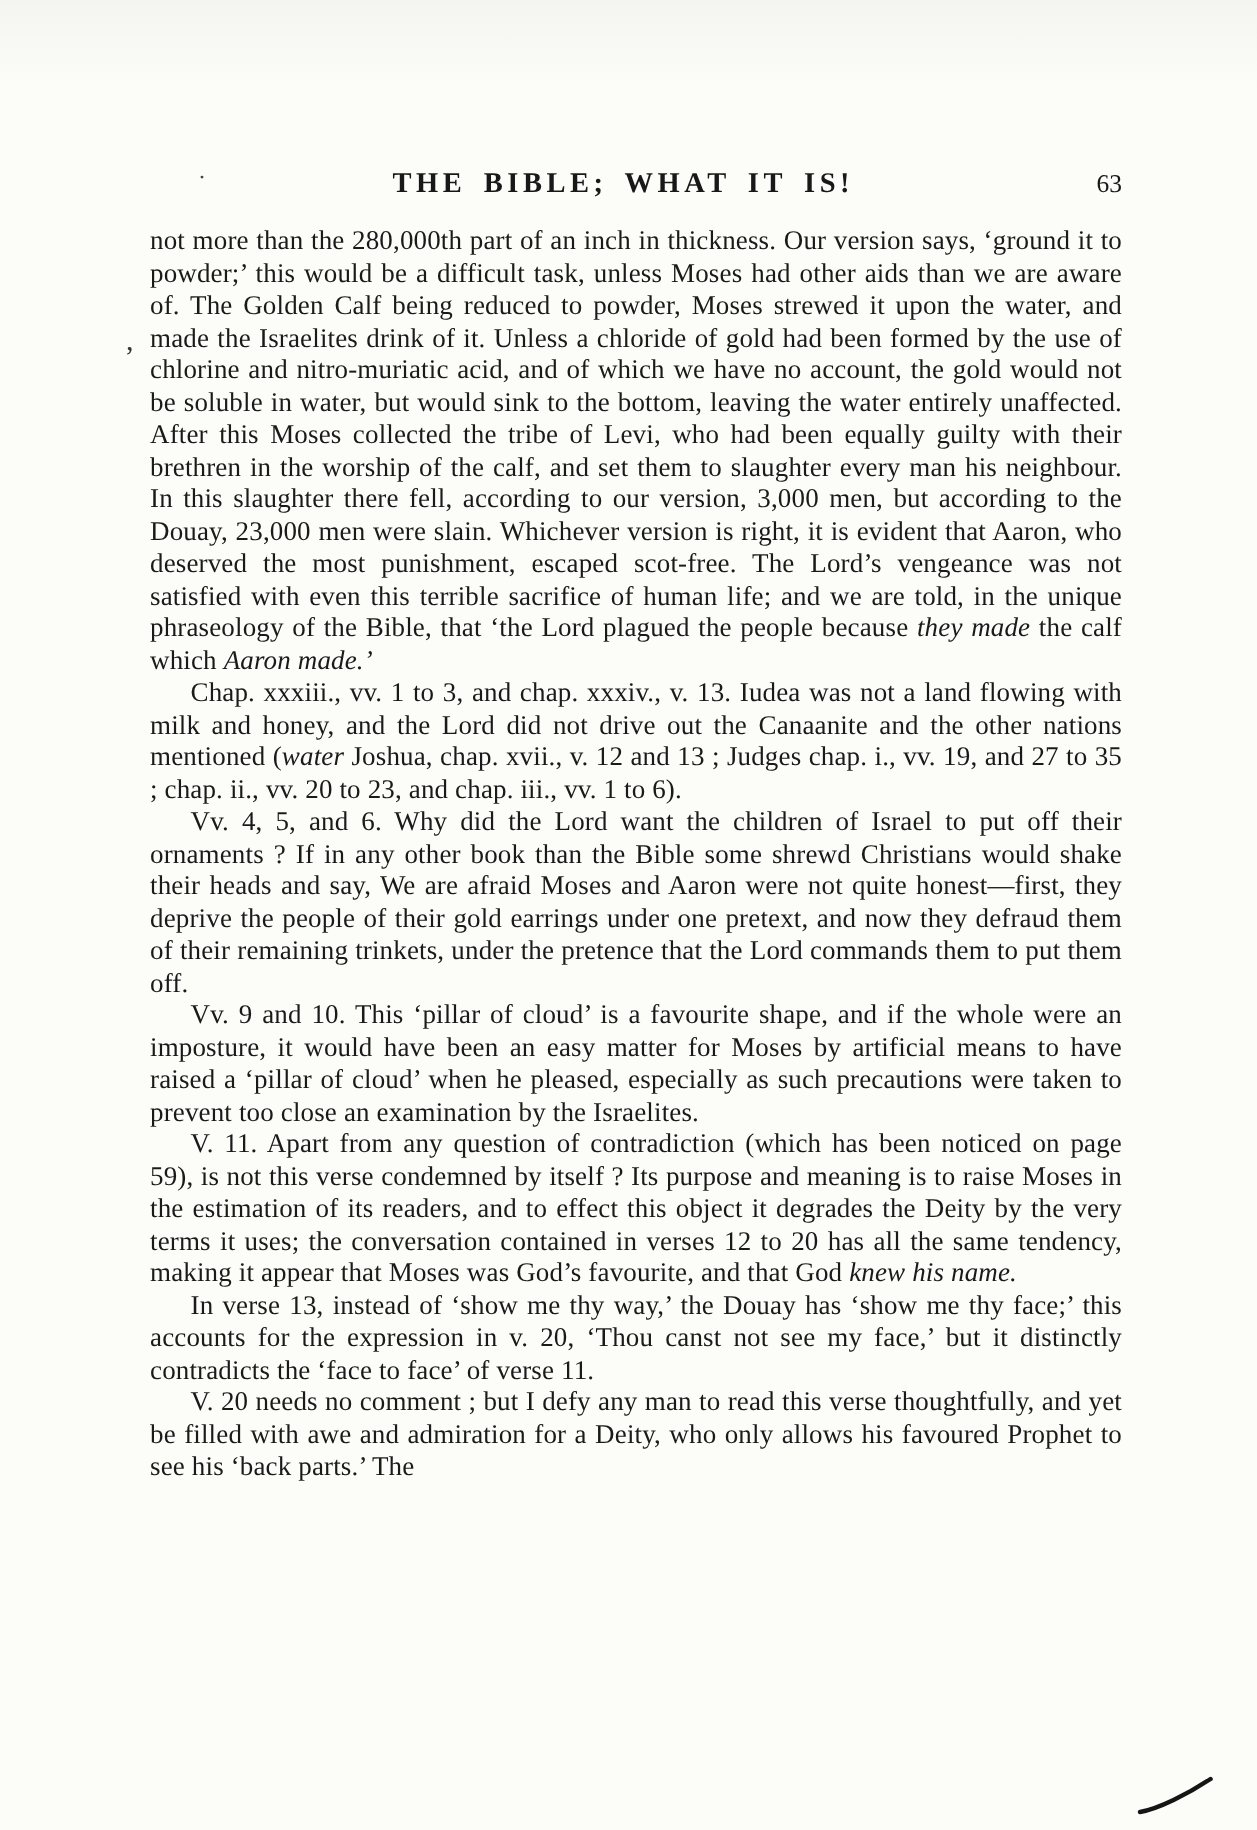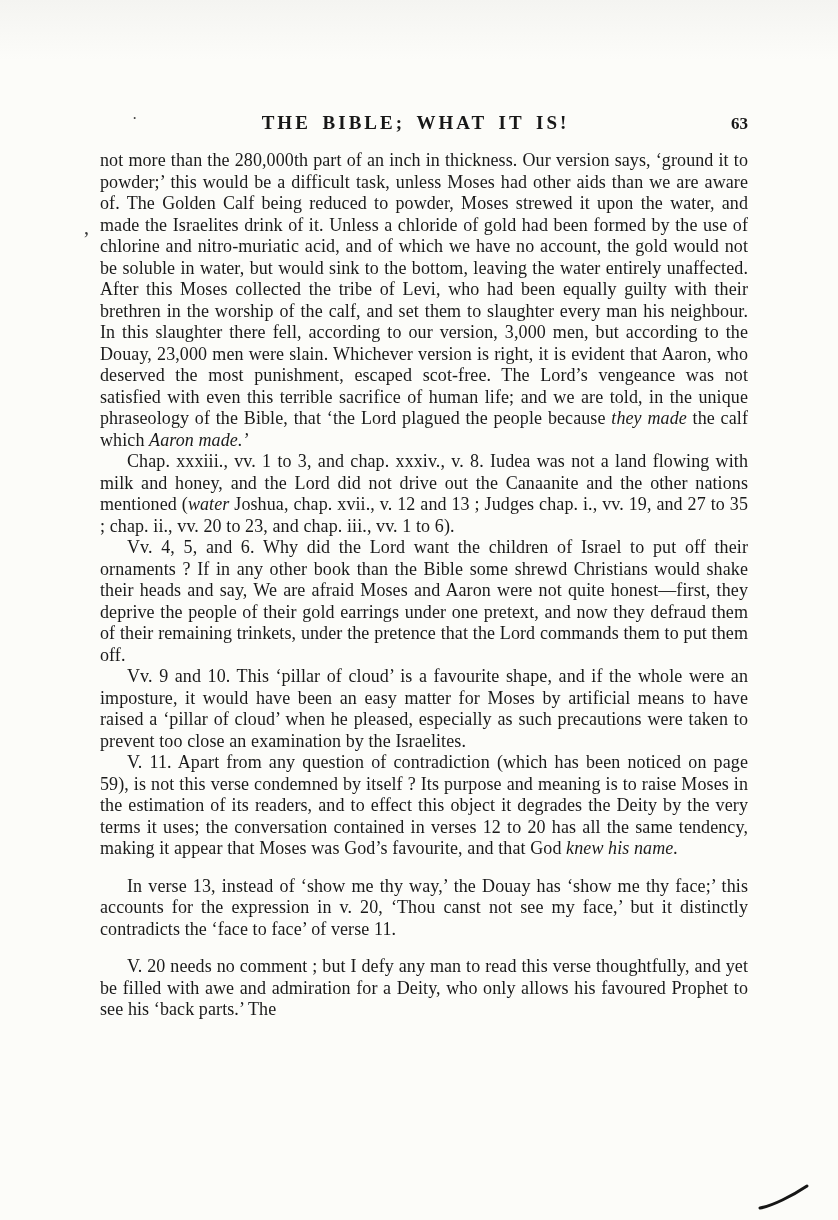--- a/index.html
+++ b/index.html
@@ -29,21 +29,21 @@
     flex: 1;
     text-align: center;
     font-size: 19px;
     font-weight: bold;
     letter-spacing: 3px;
     word-spacing: 4px;
     color: #181818;
   }
   .page-number {
     font-size: 17px;
-    font-weight: bold;
+    font-weight: normal;
     color: #181818;
   }
   .header-dot {
     position: absolute;
     left: 32px;
     top: -2px;
     font-size: 16px;
     color: #444;
   }
   .margin-speck {
@@ -64,21 +64,21 @@
     letter-spacing: 0.1px;
   }
   p.para {
     margin: 0;
     padding: 0;
   }
   p.indent {
     text-indent: 27px;
   }
   p.spaced {
-    margin-top: 16px;
+    margin-top: 0;
   }
   .body-text em {
     font-style: italic;
   }
   .pen-mark {
     position: absolute;
     right: 28px;
     bottom: 10px;
   }
 </style>
@@ -90,21 +90,21 @@
   <div class="header">
     <span class="header-dot">·</span>
     <span class="running-title">THE BIBLE; WHAT IT IS!</span>
     <span class="page-number">63</span>
   </div>
 
   <span class="margin-speck">,</span>
 
   <div class="body-text">
     <p class="para"><span>not more than the 280,000th part of an inch in thickness. Our version says, ‘ground it to powder;’ this would be a difficult task, unless Moses had other aids than we are aware of. The Golden Calf being reduced to powder, Moses strewed it upon the water, and made the Israelites drink of it. Unless a chloride of gold had been formed by the use of chlorine and nitro-muriatic acid, and of which we have no account, the gold would not be soluble in water, but would sink to the bottom, leaving the water entirely unaffected. After this Moses collected the tribe of Levi, who had been equally guilty with their brethren in the worship of the calf, and set them to slaughter every man his neighbour. In this slaughter there fell, according to our version, 3,000 men, but according to the Douay, 23,000 men were slain. Whichever version is right, it is evident that Aaron, who deserved the most punishment, escaped scot-free. The Lord’s vengeance was not satisfied with even this terrible sacrifice of human life; and we are told, in the unique phraseology of the Bible, that ‘the Lord plagued the people because </span><em>they made</em><span> the calf which </span><em>Aaron made.’</em></p>
-    <p class="para indent"><span>Chap. xxxiii., vv. 1 to 3, and chap. xxxiv., v. 8. Iudea was not a land flowing with milk and honey, and the Lord did not drive out the Canaanite and the other nations mentioned (</span><em>water</em><span> Joshua, chap. xvii., v. 12 and 13 ; Judges chap. i., vv. 19, and 27 to 35 ; chap. ii., vv. 20 to 23, and chap. iii., vv. 1 to 6).</span></p>
+    <p class="para indent"><span>Chap. xxxiii., vv. 1 to 3, and chap. xxxiv., v. 13. Iudea was not a land flowing with milk and honey, and the Lord did not drive out the Canaanite and the other nations mentioned (</span><em>water</em><span> Joshua, chap. xvii., v. 12 and 13 ; Judges chap. i., vv. 19, and 27 to 35 ; chap. ii., vv. 20 to 23, and chap. iii., vv. 1 to 6).</span></p>
     <p class="para indent"><span>Vv. 4, 5, and 6. Why did the Lord want the children of Israel to put off their ornaments ? If in any other book than the Bible some shrewd Christians would shake their heads and say, We are afraid Moses and Aaron were not quite honest—first, they deprive the people of their gold earrings under one pretext, and now they defraud them of their remaining trinkets, under the pretence that the Lord commands them to put them off.</span></p>
     <p class="para indent"><span>Vv. 9 and 10. This ‘pillar of cloud’ is a favourite shape, and if the whole were an imposture, it would have been an easy matter for Moses by artificial means to have raised a ‘pillar of cloud’ when he pleased, especially as such precautions were taken to prevent too close an examination by the Israelites.</span></p>
     <p class="para indent"><span>V. 11. Apart from any question of contradiction (which has been noticed on page 59), is not this verse condemned by itself ? Its purpose and meaning is to raise Moses in the estimation of its readers, and to effect this object it degrades the Deity by the very terms it uses; the conversation contained in verses 12 to 20 has all the same tendency, making it appear that Moses was God’s favourite, and that God </span><em>knew his name.</em></p>
     <p class="para indent spaced"><span>In verse 13, instead of ‘show me thy way,’ the Douay has ‘show me thy face;’ this accounts for the expression in v. 20, ‘Thou canst not see my face,’ but it distinctly contradicts the ‘face to face’ of verse 11.</span></p>
     <p class="para indent spaced"><span>V. 20 needs no comment ; but I defy any man to read this verse thoughtfully, and yet be filled with awe and admiration for a Deity, who only allows his favoured Prophet to see his ‘back parts.’ The</span></p>
   </div>
 
   <svg class="pen-mark" width="52" height="26" viewBox="0 0 52 26">
     <path d="M2 24 C 14 22, 34 12, 49 2" fill="none" stroke="#161616" stroke-width="3" stroke-linecap="round"></path>
   </svg>

